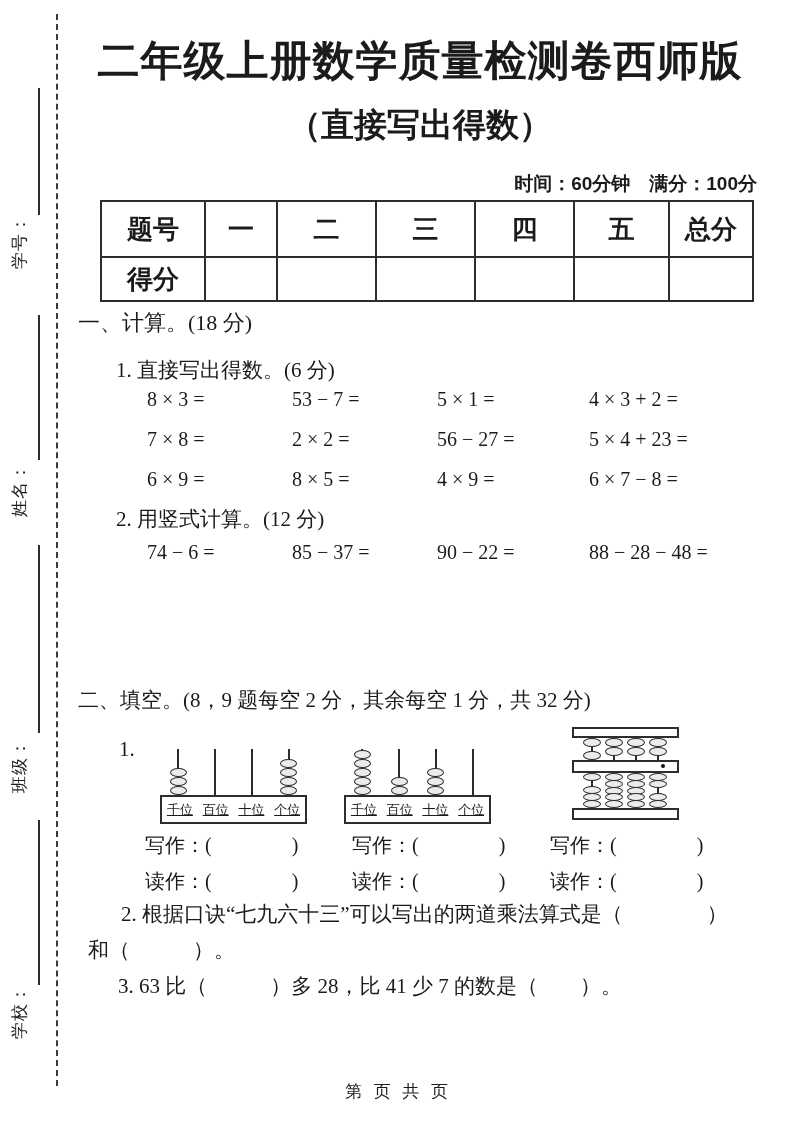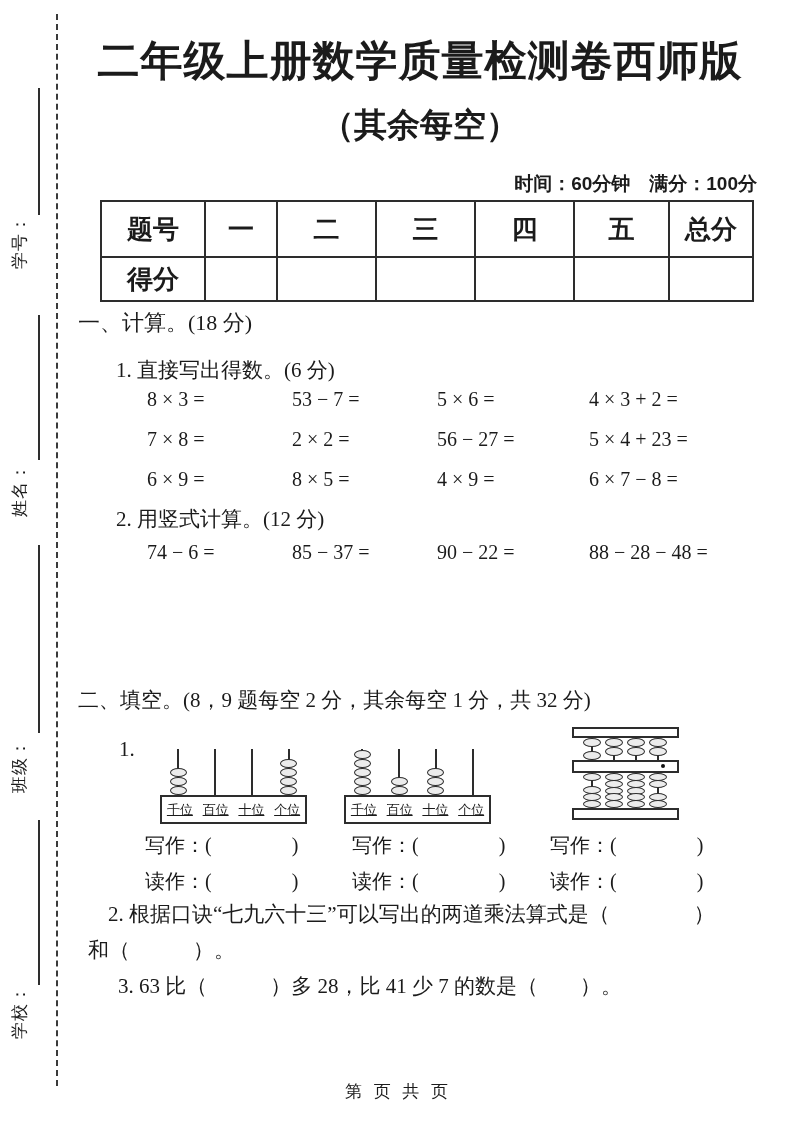--- a/index.html
+++ b/index.html
@@ -48,21 +48,21 @@
   .abar{position:absolute;left:0;width:103px;border:2px solid #2d2d2d;background:#fff;}
   #abar-top{top:0;height:7px}
   #abar-beam{top:33px;height:9px}
   #abar-bot{top:81px;height:8px}
   .arod{position:absolute;width:2px;background:#2d2d2d;}
   .beam-dot{position:absolute;width:4px;height:4px;border-radius:50%;background:#111;left:89px;top:37px;}
   .wr{position:absolute;font-size:20px;white-space:pre;}
   .wr.r1{top:832px}.wr.r2{top:868px}
   .wr.c1{left:145px}.wr.c2{left:352px}.wr.c3{left:550px}
   .q-line{position:absolute;font-size:21px;white-space:pre;}
-  #q2l1{left:108px;top:900px}
+  #q2l1{left:121px;top:900px}
   #q2l2{left:88px;top:936px}
   #q3{left:118px;top:972px}
   
   .footer{position:absolute;top:1080px;left:0;width:793px;text-align:center;
     font-size:17px;word-spacing:7px;font-family:"Liberation Sans","DejaVu Sans",sans-serif;}
 </style>
 </head>
 <body>
 
 <div class="page">
@@ -71,21 +71,21 @@
   <div class="write-line" id="wl1"></div>
   <div class="write-line" id="wl2"></div>
   <div class="write-line" id="wl3"></div>
   <div class="write-line" id="wl4"></div>
   <div class="side-label" id="sl1">学号：</div>
   <div class="side-label" id="sl2">姓名：</div>
   <div class="side-label" id="sl3">班级：</div>
   <div class="side-label" id="sl4">学校：</div>
 
   <div class="title">二年级上册数学质量检测卷西师版</div>
-  <div class="subtitle">（其余每空）</div>
+  <div class="subtitle">（直接写出得数）</div>
   <div class="meta">时间：60分钟　满分：100分</div>
 
   <table id="score-table">
     <colgroup>
       <col style="width:104px">
         <col style="width:72px">
         <col style="width:99px">
         <col style="width:99px">
       <col style="width:99px">
         <col style="width:95px">
@@ -108,21 +108,21 @@
       <td></td>
       <td></td>
       <td></td>
       <td></td>
     </tr>
   </tbody>
     </table>
 
   <div class="sec-title" id="sec1">一、计算。(18 分)</div>
   <div class="sub-label" id="sub1">1. 直接写出得数。(6 分)</div>
-  <div class="eq-grid" id="quick-grid"><span>8 × 3 =</span><span>53 − 7 =</span><span>5 × 6 =</span><span>4 × 3 + 2 =</span><span>7 × 8 =</span><span>2 × 2 =</span><span>56 − 27 =</span><span>5 × 4 + 23 =</span><span>6 × 9 =</span><span>8 × 5 =</span><span>4 × 9 =</span><span>6 × 7 − 8 =</span></div>
+  <div class="eq-grid" id="quick-grid"><span>8 × 3 =</span><span>53 − 7 =</span><span>5 × 1 =</span><span>4 × 3 + 2 =</span><span>7 × 8 =</span><span>2 × 2 =</span><span>56 − 27 =</span><span>5 × 4 + 23 =</span><span>6 × 9 =</span><span>8 × 5 =</span><span>4 × 9 =</span><span>6 × 7 − 8 =</span></div>
   <div class="sub-label" id="sub2">2. 用竖式计算。(12 分)</div>
   <div class="eq-grid" id="vert-grid"><span>74 − 6 =</span><span>85 − 37 =</span><span>90 − 22 =</span><span>88 − 28 − 48 =</span></div>
 
   <div class="sec-title" id="sec2">二、填空。(8，9 题每空 2 分，其余每空 1 分，共 32 分)</div>
   <div class="fill-num">1.</div>
 
   <div class="counter" id="counter0">
       <div class="counter-box">
         <span>千位</span>
         <span>百位</span>

